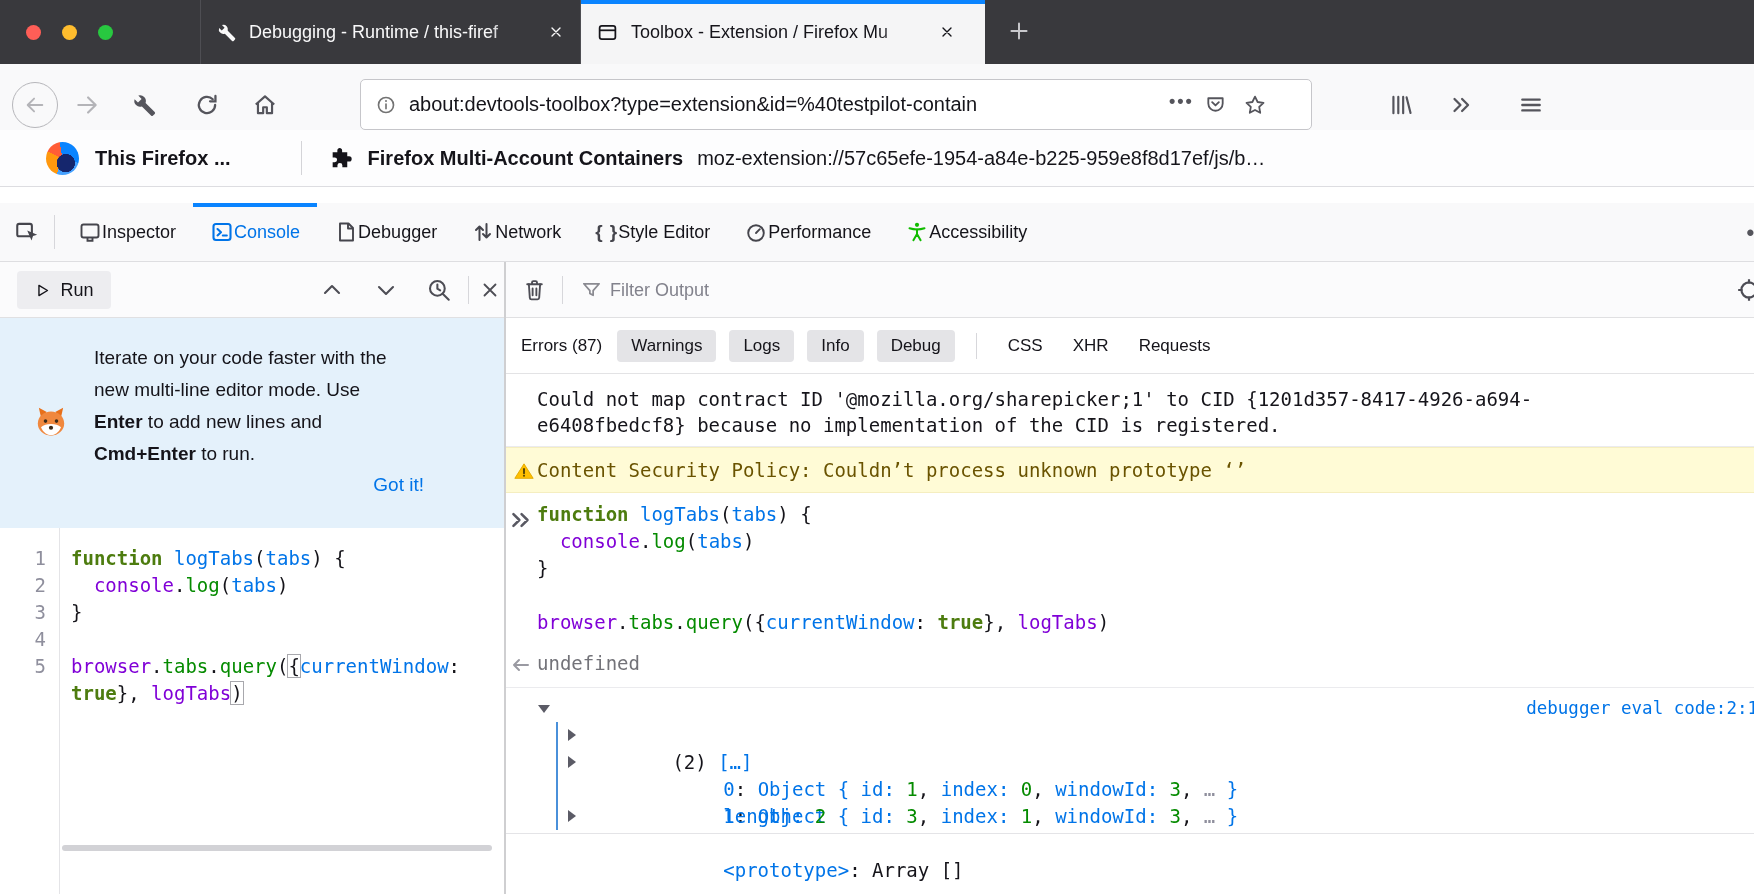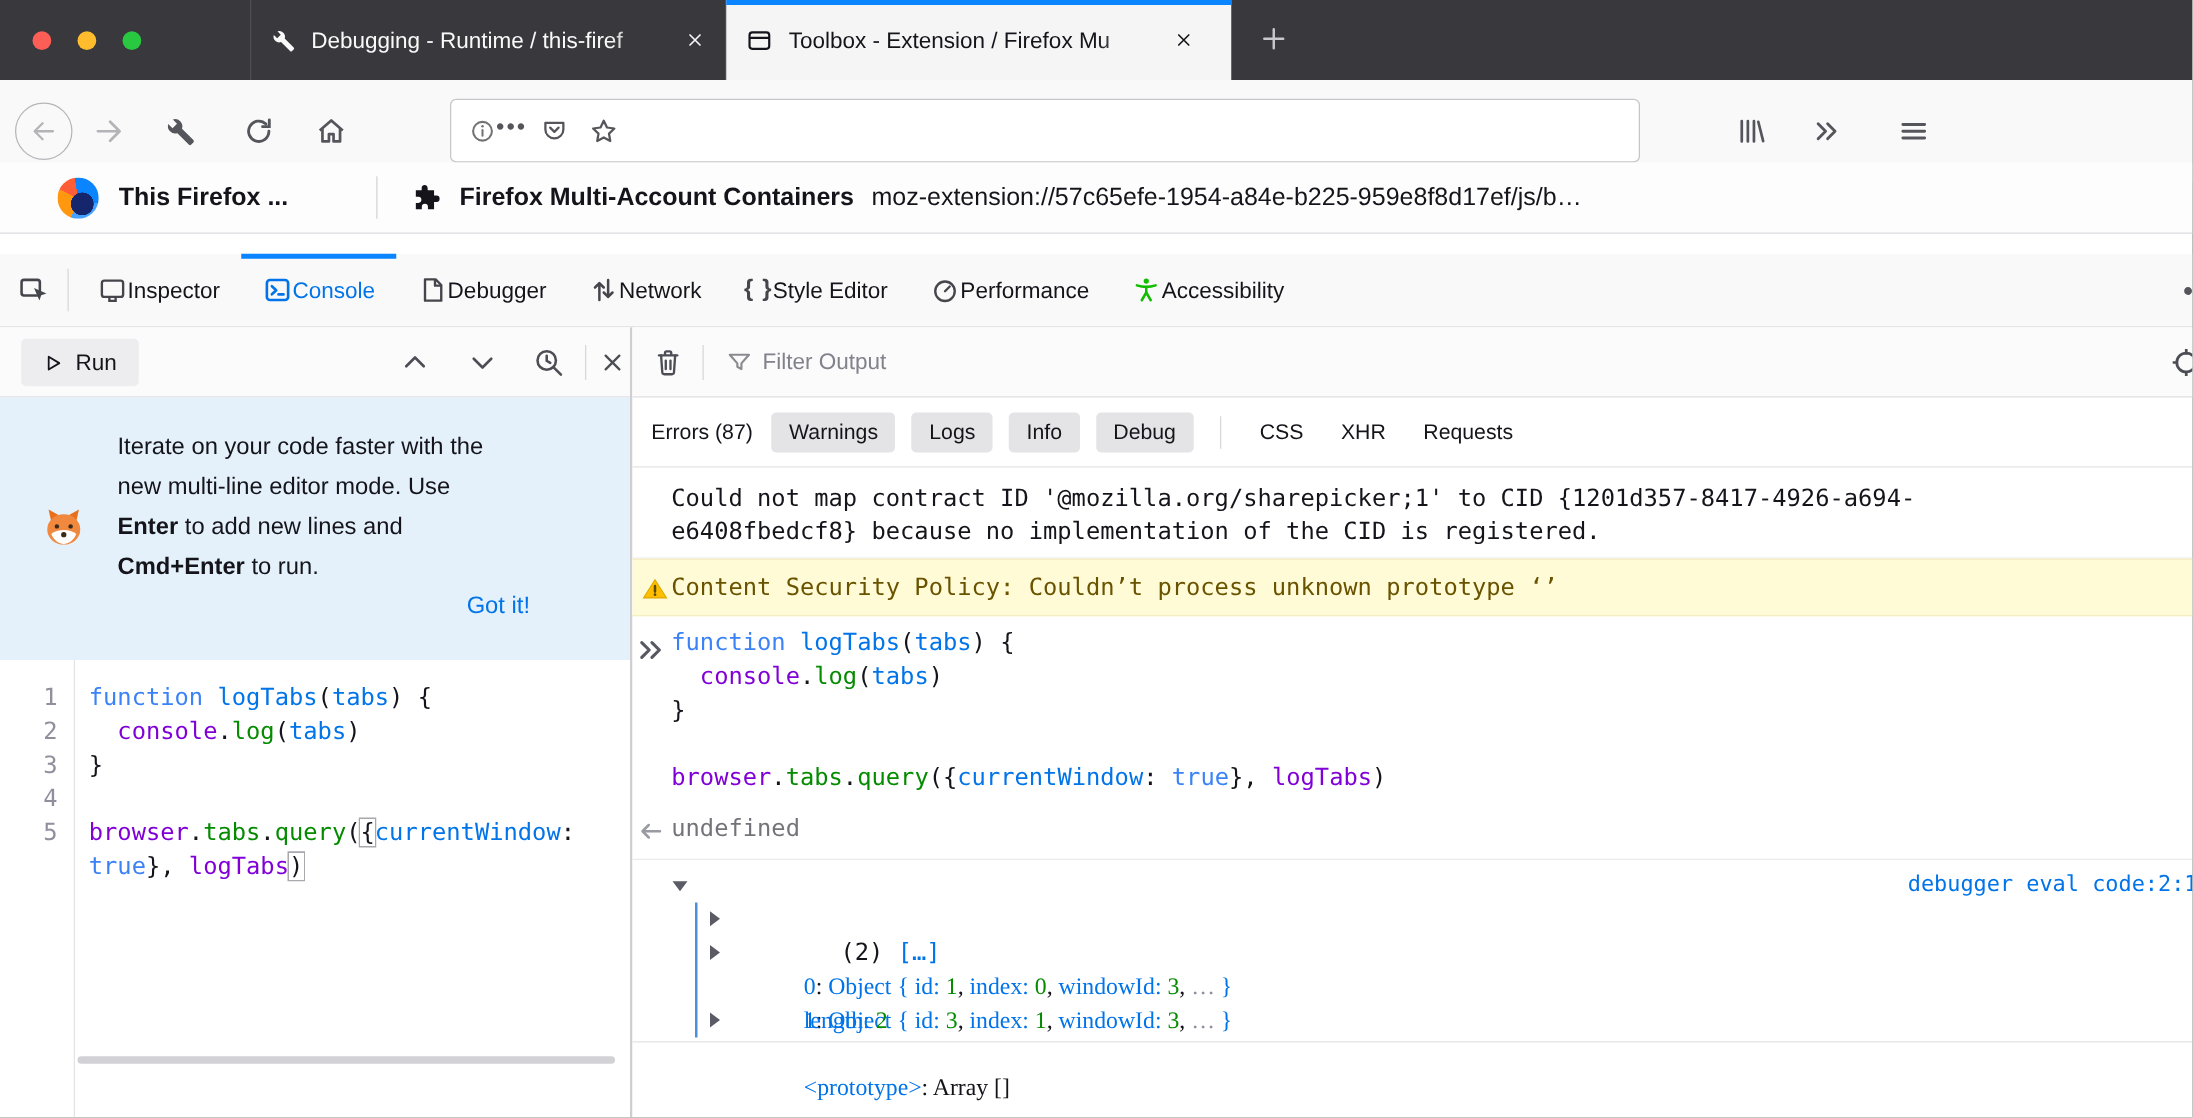--- a/index.html
+++ b/index.html
@@ -82,21 +82,21 @@
   
   .editor { position:absolute; left:0; top:266px; right:0; bottom:0; display:flex; }
   .gutter { width:60px; border-right:1px solid #e4e4e7; padding:17px 13px 0 0; text-align:right;
             font-family:"DejaVu Sans Mono", monospace; font-size:19px; line-height:27px; color:#8f8f9d; }
   .gutter div { height:27px; }
   .codearea { padding:17px 0 0 11px; font-family:"DejaVu Sans Mono", monospace; font-size:19px; line-height:27px; }
   .code-line { white-space:pre; height:27px; }
   .h-scroll { position:absolute; left:62px; top:583px; width:430px; height:6px; background:#d2d2d6; border-radius:3px; }
 
   
-  .tk-kw  { color:#3b82f6; }
+  .tk-kw  { color:#4d7c0f;font-weight:bold; }
   .tk-var { color:#0074e8; }
   .tk-fn  { color:#058b00; }
   .tk-obj { color:#8000d7; }
   .tk-d   { color:#15141a; }
   .tk-num { color:#058b00; }
   .tk-prop{ color:#0074e8; }
   .tk-ell { color:#8f8f9d; }
   .tk-link{ color:#0074e8; }
   .tk-box { box-shadow:0 0 0 1px #a8a8ad; }
 
@@ -125,21 +125,21 @@
   .echo-marker { position:absolute; left:2px; top:14px; color:#585862; }
   .msg-undefined { position:relative; padding:6px 0 10px 31px; line-height:27px; color:#737379; border-bottom:1px solid #ebebee; }
   .und-arrow { position:absolute; left:3px; top:9px; color:#9a9aa2; }
   .msg-result { position:relative; padding:7px 0 3px 0; border-bottom:1px solid #e4e4e7; }
   .obj-row { position:relative; line-height:27px; height:27px; white-space:pre; }
   .row-root { padding-left:52px; }
   .caret { position:absolute; width:0; height:0; }
   .caret-down { border-left:6.5px solid transparent; border-right:6.5px solid transparent; border-top:8px solid #5b5b66; left:32px; top:10px; }
   .caret-right { border-top:6.5px solid transparent; border-bottom:6.5px solid transparent; border-left:8px solid #5b5b66; left:10px; top:7px; }
   .obj-children { margin-left:50px; border-left:2px solid #4a90da; }
-  .obj-children .obj-row { padding-left:28px;font-family:Liberation Serif, serif; }
+  .obj-children .obj-row { padding-left:28px; }
   .src-link { position:absolute; right:-4px; top:0; font-size:17.5px; color:#0074e8; text-decoration:none; }
 
   svg { display:block; }
 </style>
 </head>
 <body>
 
 <div class="app">
 
   <div class="titlebar">
@@ -215,20 +215,21 @@
     </span>
 
     <div class="urlbar">
       <span style="color:#737373">
         <svg width="22" height="22" viewBox="0 0 24 24" fill="none" stroke="currentColor" stroke-width="1.8">
             <circle cx="12" cy="12" r="8.2"></circle>
             <path d="M12 11v5" stroke-linecap="round"></path>
             <circle cx="12" cy="7.6" r="1.1" fill="currentColor" stroke="none"></circle>
           </svg>
       </span>
+      <span class="urltext">about:devtools-toolbox?type=extension&amp;id=%40testpilot-contain</span>
       <span class="urldots">•••</span>
       <span style="color:#55555c;margin-right:16px">
         <svg width="23" height="23" viewBox="0 0 24 24" fill="none" stroke="currentColor" stroke-width="1.9" stroke-linejoin="round">
             <path d="M4.5 5.5h15V11a7.5 7.5 0 0 1-15 0z"></path>
             <path d="M8.5 9.5l3.5 3.5 3.5-3.5" stroke-linecap="round"></path>
           </svg>
       </span>
       <span style="color:#55555c">
         <svg width="24" height="24" viewBox="0 0 24 24" fill="none" stroke="currentColor" stroke-width="1.8" stroke-linejoin="round">
             <path d="M12 3.6l2.6 5.4 5.9.8-4.3 4.1 1 5.9-5.2-2.8-5.2 2.8 1-5.9L3.5 9.8l5.9-.8z"></path>

